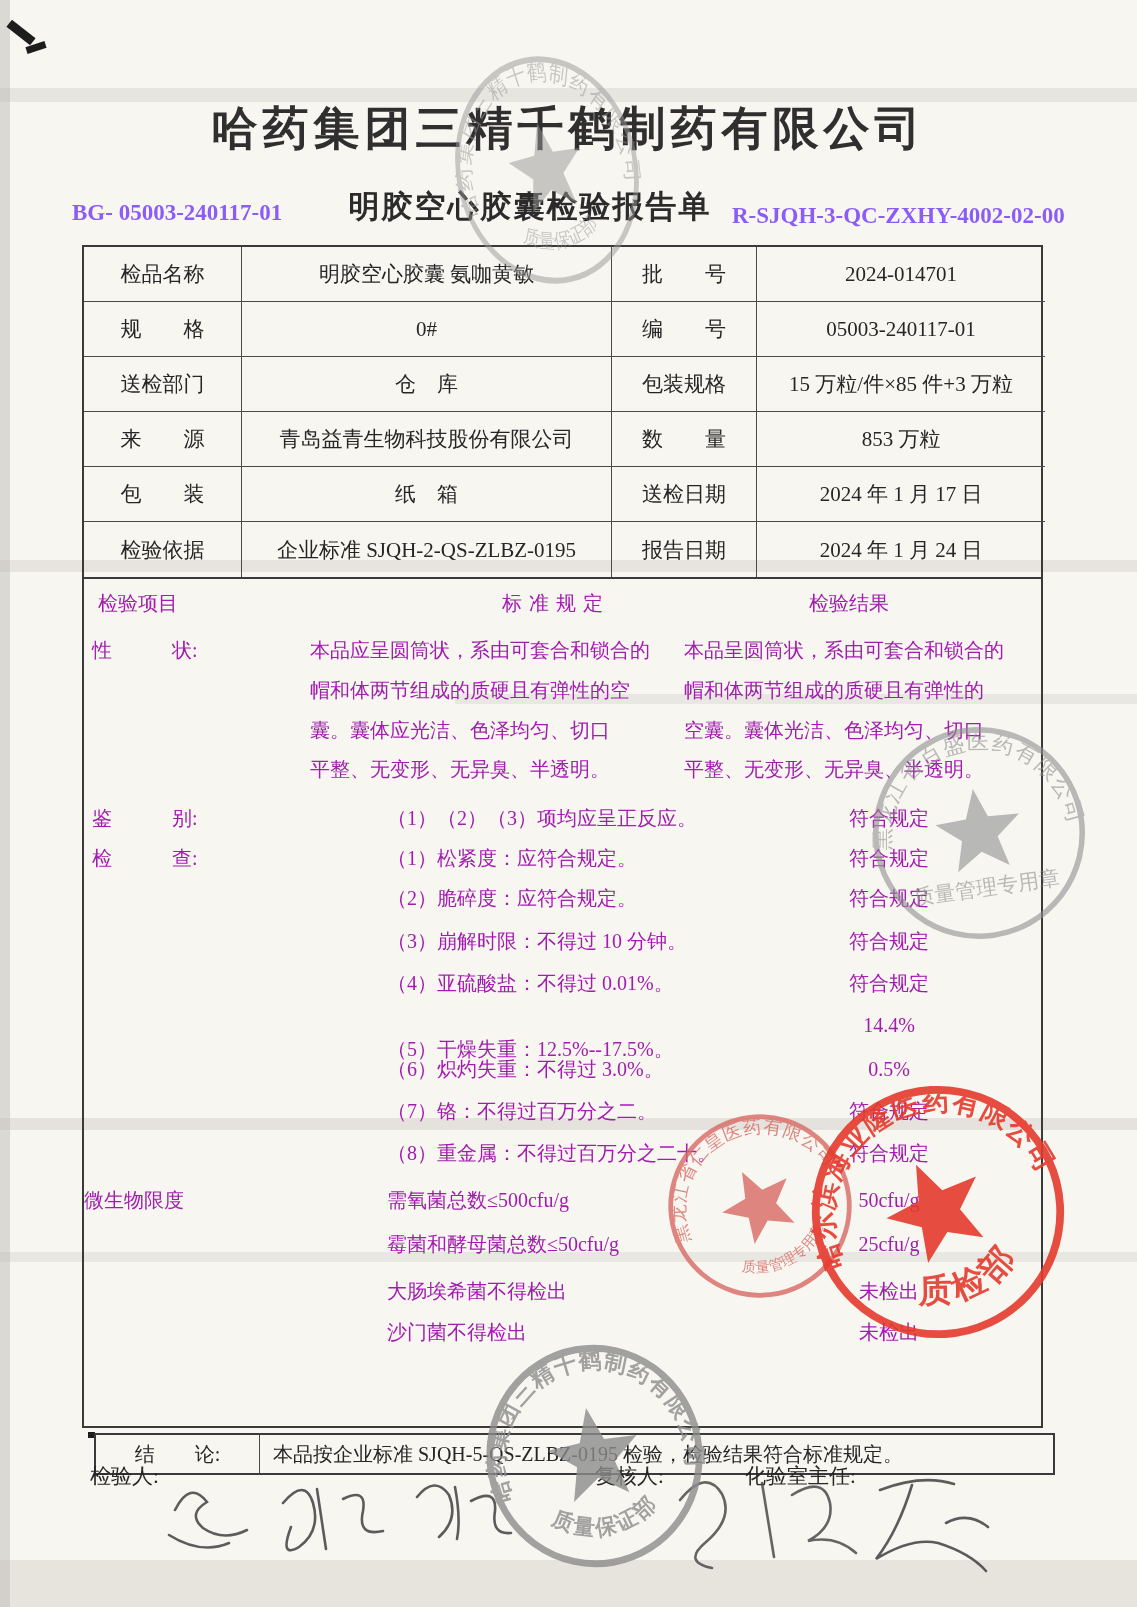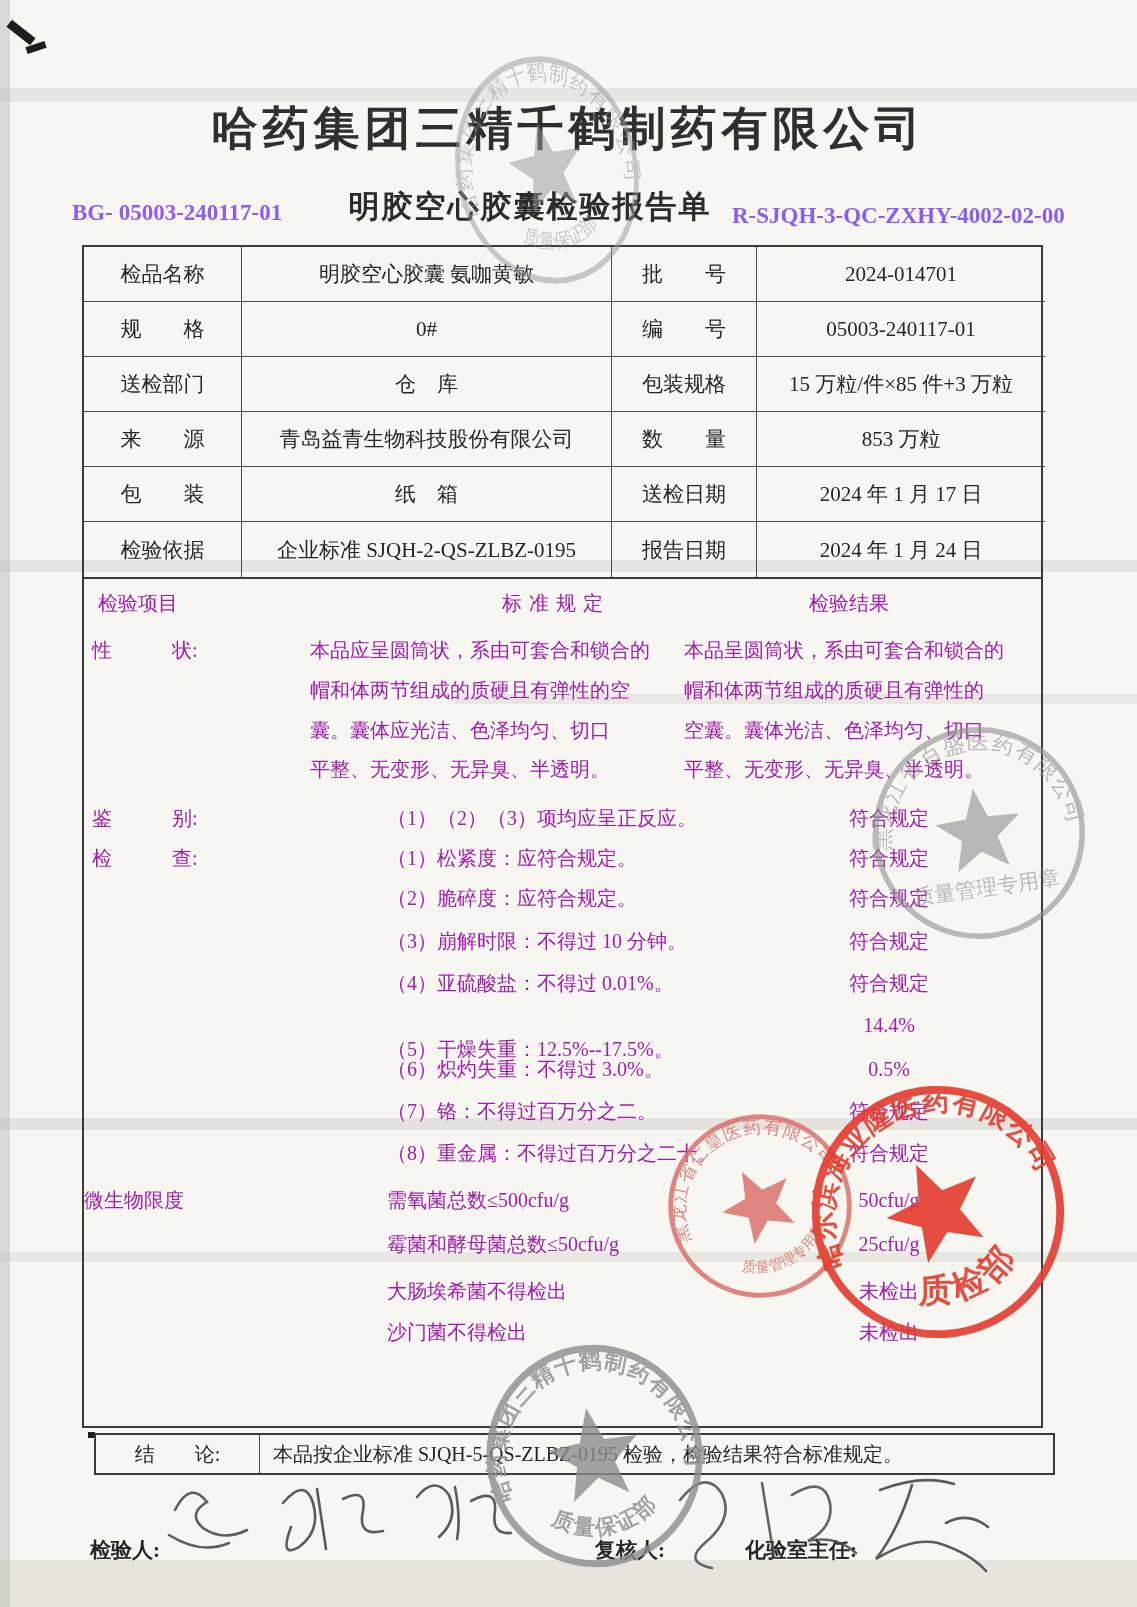--- a/index.html
+++ b/index.html
@@ -39,21 +39,21 @@
   .line{position:absolute;height:30px;line-height:30px;font-size:20px;white-space:nowrap;color:#a21caf;}
   .res-box{position:absolute;left:690px;width:230px;text-align:center;}
   .hdr{letter-spacing:1px;}
   .conclusion{
     position:absolute;left:82px;top:1433px;width:961px;height:42px;
     border:2px solid #3a3a3a;box-sizing:border-box;display:flex;
     font-size:20px;align-items:center;margin-left:12px;
   }
   .conclusion .c-label{width:163px;text-align:center;border-right:1.5px solid #4a4a4a;align-self:stretch;display:flex;align-items:center;justify-content:center;}
   .conclusion .c-text{padding-left:13px;white-space:nowrap;}
-  .sig-label{position:absolute;top:1536px;font-size:21px;white-space:nowrap;font-weight:bold;}
+  .sig-label{position:absolute;top:1462px;font-size:21px;white-space:nowrap;}
   .stamp{position:absolute;pointer-events:none;}
   .sig{position:absolute;pointer-events:none;}
   .mark{position:absolute;background:#1d1d1d;}
 </style>
 </head>
 <body>
 
 <div class="page">
 
   <div class="streak" style="top:88px;height:14px;background:rgba(200,198,192,.35)"></div>

